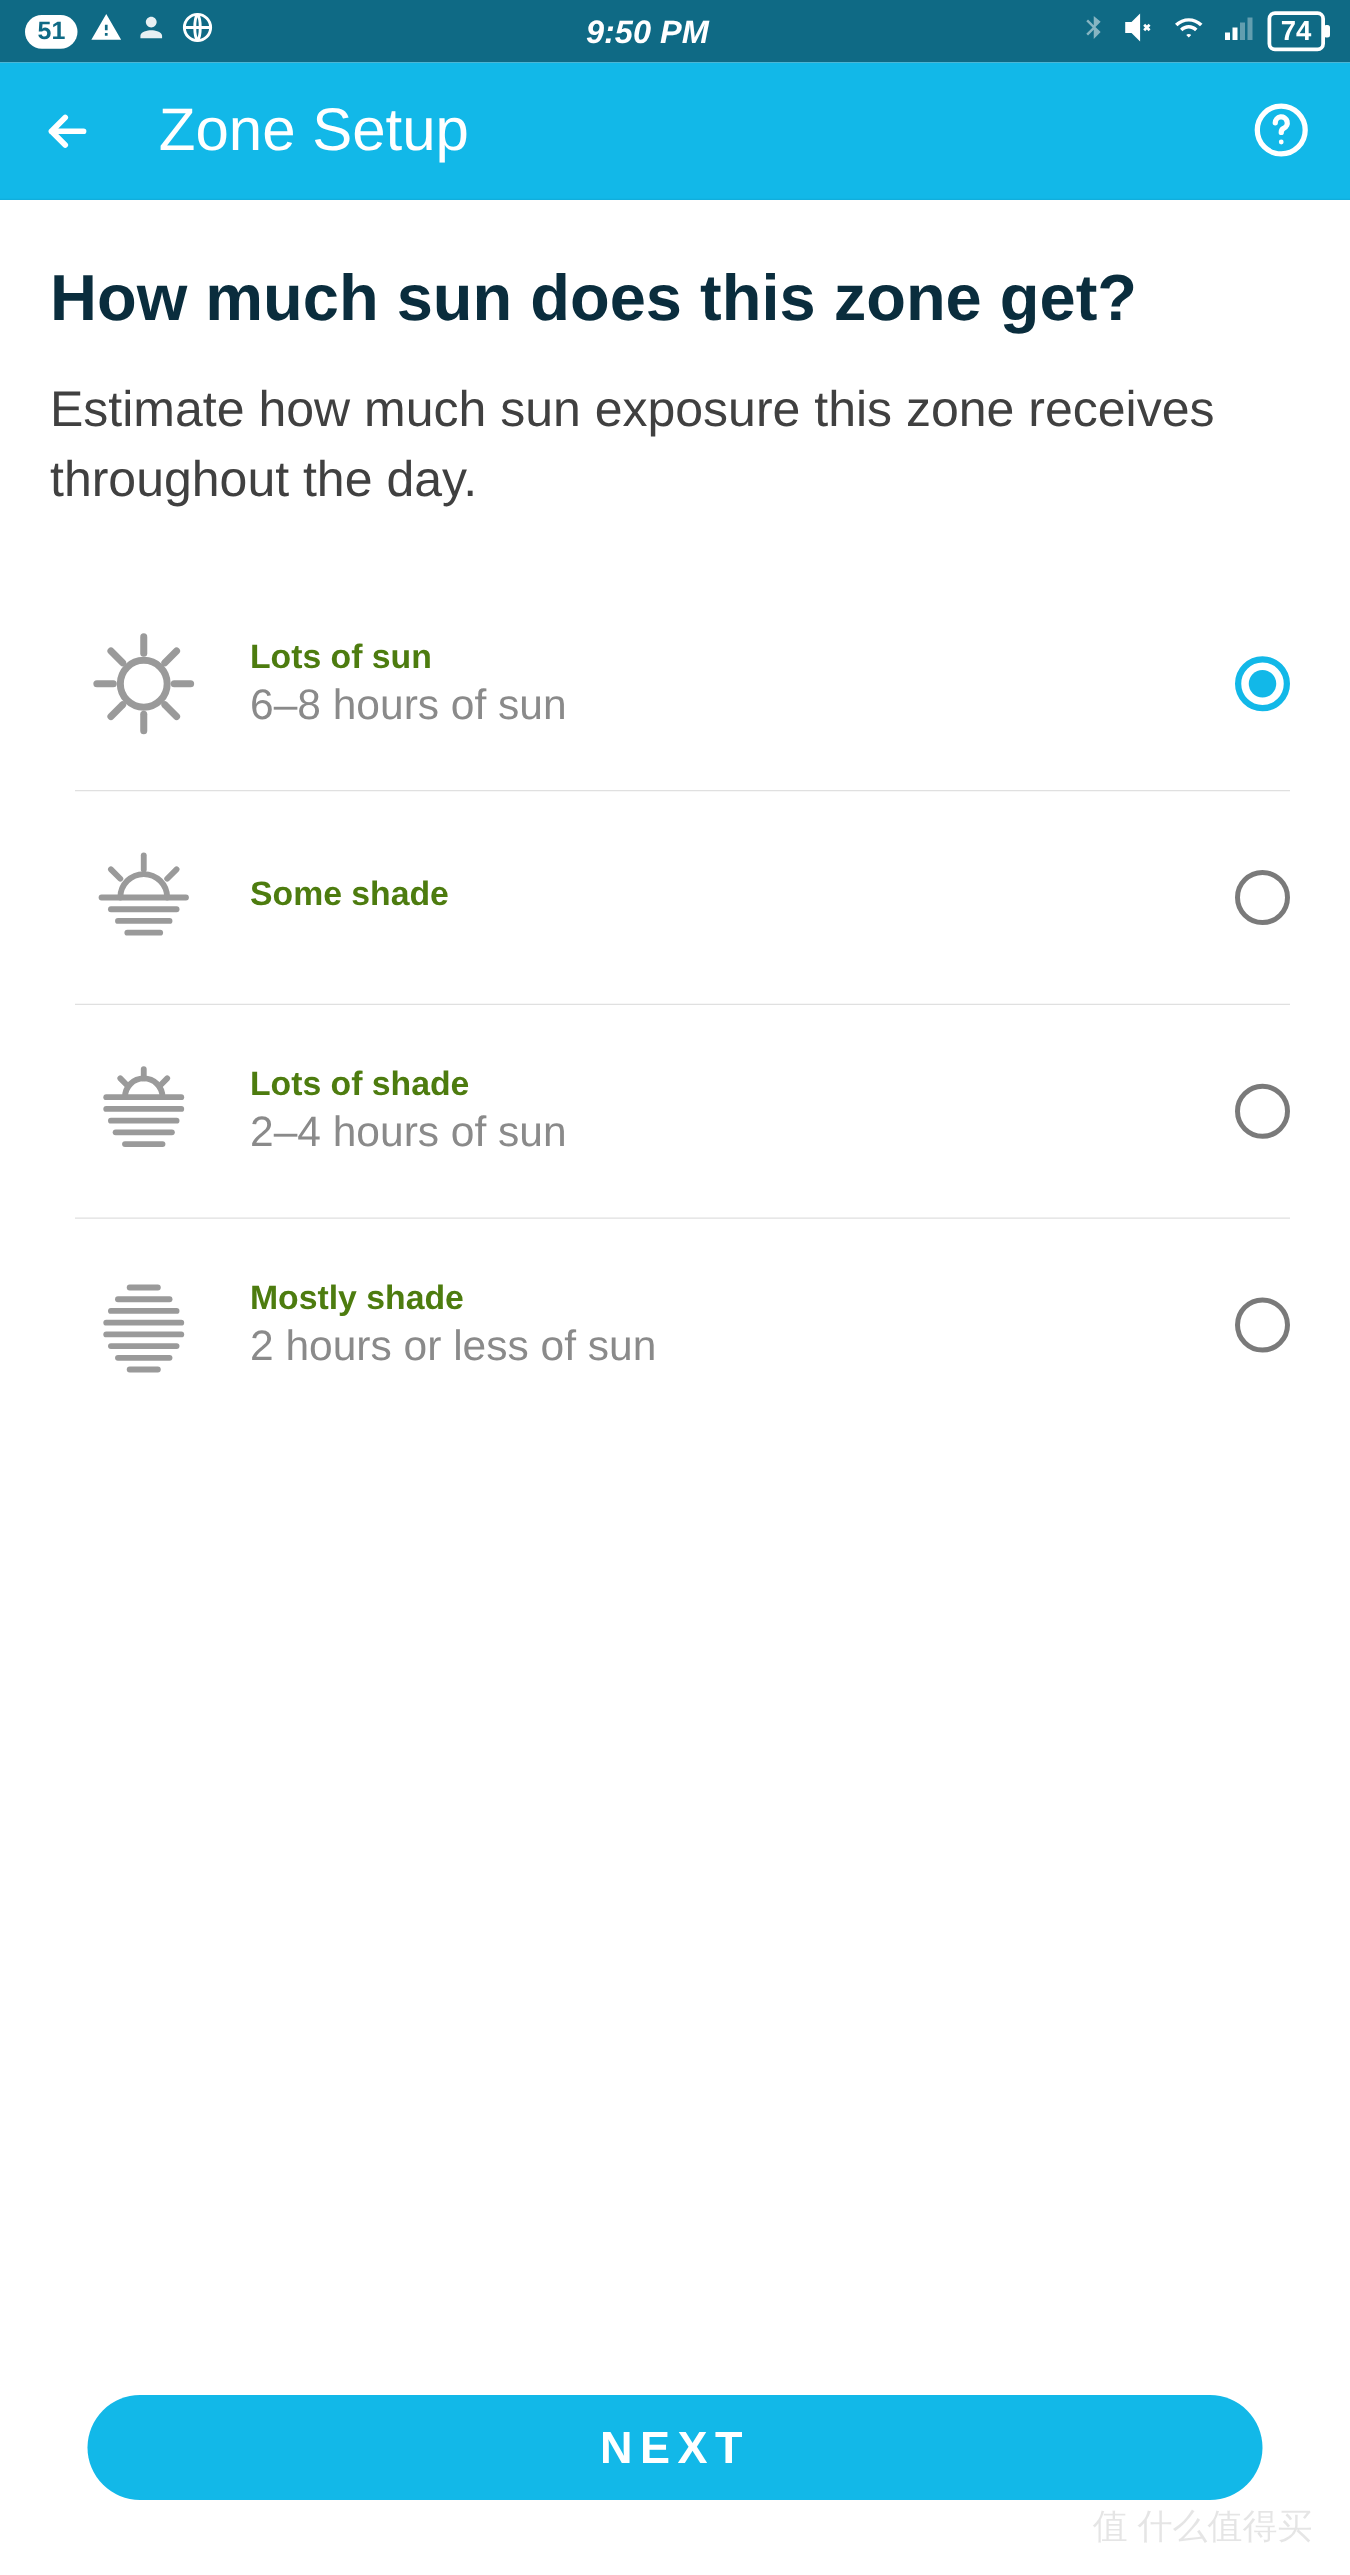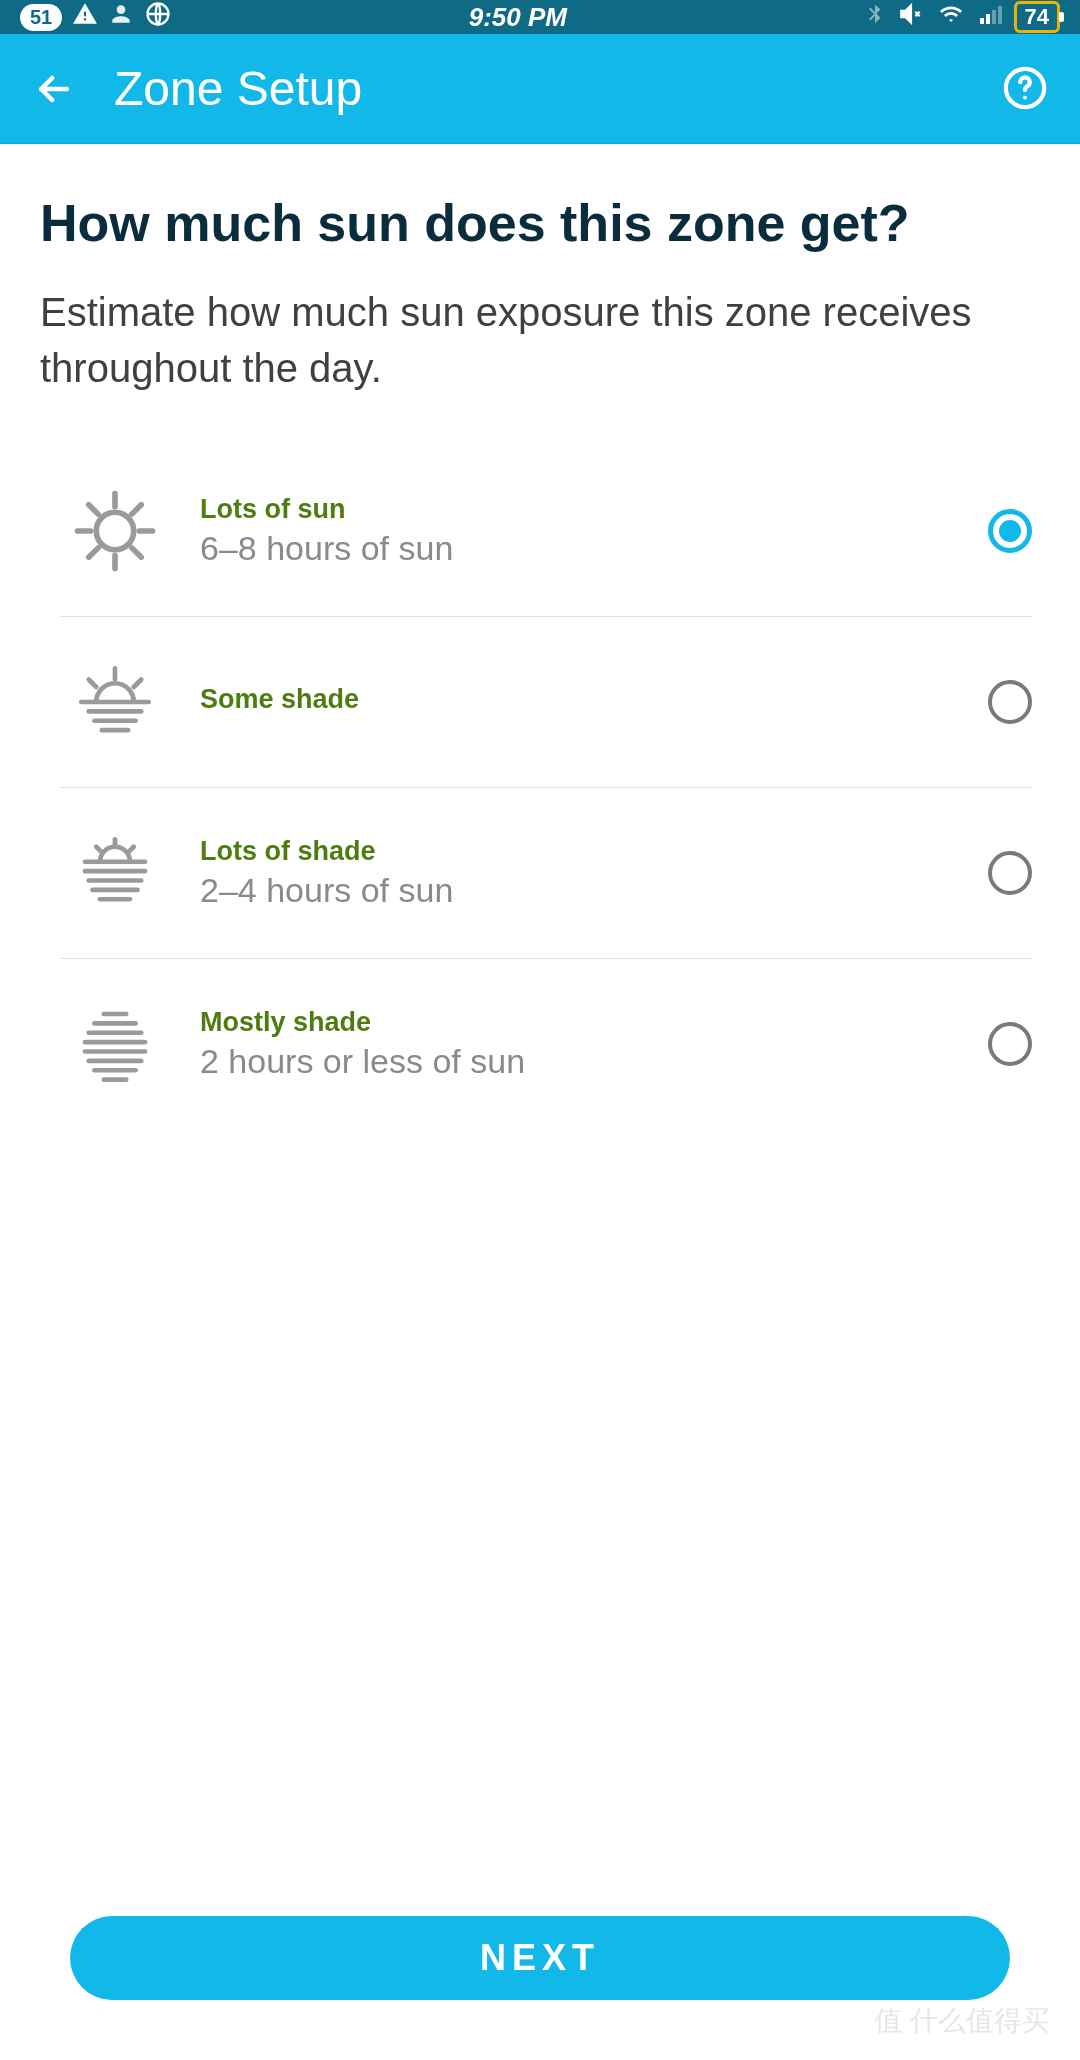--- a/index.html
+++ b/index.html
@@ -1,37 +1,37 @@
 <!DOCTYPE html>
 <html><head>
 <meta charset="utf-8">
 <style>
   * { box-sizing: border-box; margin: 0; padding: 0; }
   html, body { width: 1080px; height: 2060px; font-family: -apple-system, "Helvetica Neue", Arial, sans-serif; background: #fff; overflow: hidden; }
   .status-bar {
-    height: 34px; background: #0f6a85; color: #fff;
+    height: 50px; background: #0f6a85; color: #fff;
     display: flex; align-items: center; justify-content: space-between;
     padding: 0 20px; font-size: 26px; font-weight: 500;
   }
   .status-left, .status-right { display: flex; align-items: center; gap: 10px; }
   .status-center { font-weight: 600; font-style: italic; }
   .notif-badge {
     background: #fff; color: #0f6a85; border-radius: 14px;
     padding: 2px 10px; font-size: 20px; font-weight: 700;
   }
   .batt-badge {
-    border: 3px solid #eab308; border-radius: 6px; padding: 0 8px;
+    border: 3px solid #ffffff; border-radius: 6px; padding: 0 8px;
     font-size: 22px; font-weight: 700; position: relative;
   }
   .batt-badge::after {
     content:""; position:absolute; right:-7px; top:30%; width:5px; height:40%; background:#fff; border-radius:2px;
   }
   .app-bar {
     height: 110px; background: #12b8e8; color: #fff;
-    display: flex; align-items: center; padding: 0 30px; gap: 36px;
+    display: flex; align-items: center; padding: 0 30px; gap: 49px;
     border-bottom: 1px solid rgba(0,0,0,0.05);
   }
   .app-title { font-size: 48px; font-weight: 500; flex: 1; }
   .back-arrow { width: 48px; height: 48px; display: flex; align-items:center; justify-content:center; }
   .help-icon { width: 48px; height: 48px; }
   .content { padding: 50px 28px 0 40px; }
   .question { font-size: 52px; font-weight: 700; color: #0a2d3d; line-height: 1.15; margin-bottom: 30px; }
   .subtext { font-size: 40px; color: #404040; line-height: 1.4; margin-bottom: 50px; }
   .options { padding: 0 20px; }
   .option-row {

